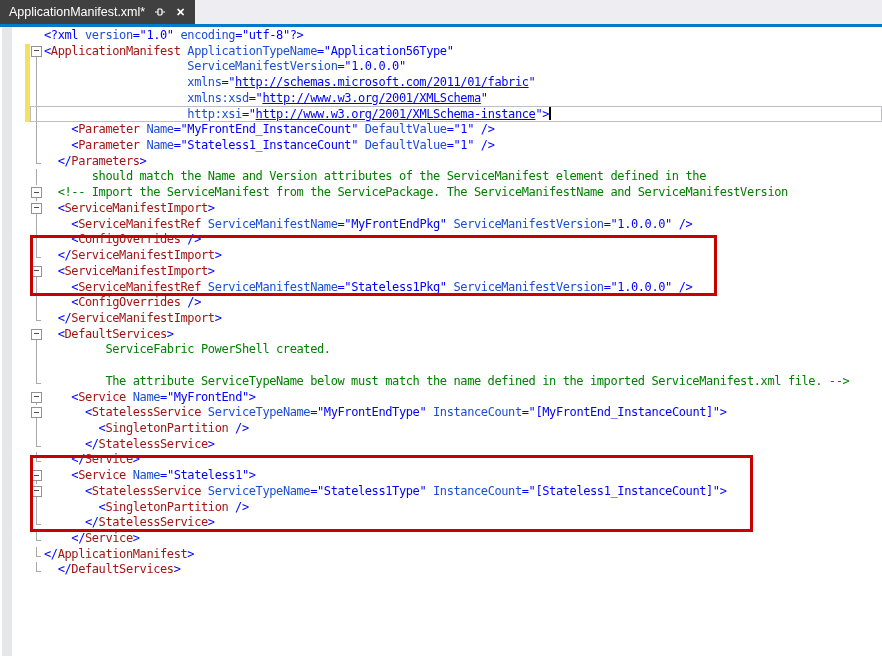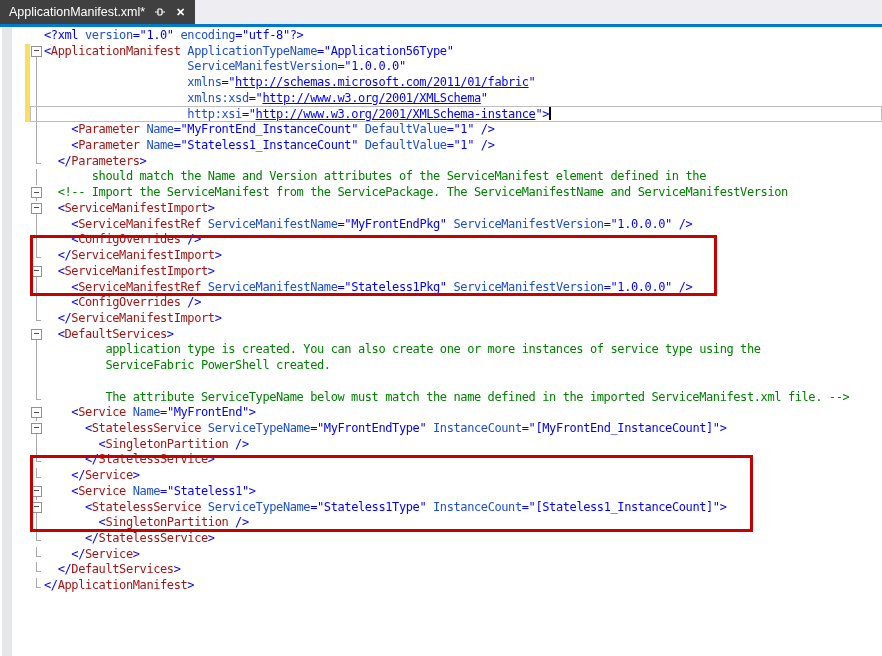--- a/index.html
+++ b/index.html
@@ -194,26 +194,20 @@
           <div class="gut">
             <span class="g-box"></span>
             <span class="g-boxtail"></span>
           </div>
           <div class="code"><span class="s-t">  </span><span class="s-d">&lt;</span><span class="s-e">DefaultServices</span><span class="s-d">&gt;</span></div>
         </div>
         <div class="row">
           <div class="gut">
             <span class="g-vline"></span>
           </div>
-          <div class="code"><span class="s-c">         application type is created. You can also create one or more instances of service type using the</span></div>
-        </div>
-        <div class="row">
-          <div class="gut">
-            <span class="g-vline"></span>
-          </div>
           <div class="code"><span class="s-c">         ServiceFabric PowerShell created.</span></div>
         </div>
         <div class="row">
           <div class="gut">
             <span class="g-vline"></span>
           </div>
           <div class="code"></div>
         </div>
         <div class="row">
           <div class="gut">
@@ -282,27 +276,27 @@
         <div class="row">
           <div class="gut">
             <span class="g-end"></span>
           </div>
           <div class="code"><span class="s-t">    </span><span class="s-d">&lt;/</span><span class="s-e">Service</span><span class="s-d">&gt;</span></div>
         </div>
         <div class="row">
           <div class="gut">
             <span class="g-end"></span>
           </div>
+          <div class="code"><span class="s-d">&lt;/</span><span class="s-e">ApplicationManifest</span><span class="s-d">&gt;</span></div>
+        </div>
+        <div class="row">
+          <div class="gut">
+            <span class="g-end"></span>
+          </div>
           <div class="code"><span class="s-t">  </span><span class="s-d">&lt;/</span><span class="s-e">DefaultServices</span><span class="s-d">&gt;</span></div>
-        </div>
-        <div class="row">
-          <div class="gut">
-            <span class="g-end"></span>
-          </div>
-          <div class="code"><span class="s-d">&lt;/</span><span class="s-e">ApplicationManifest</span><span class="s-d">&gt;</span></div>
         </div>
       </div>
     <div id="annotations">
         <div class="ann" style="left: 30px; top: 208.36px; width: 681px; height: 54.88px; border-color: rgb(199, 0, 0);"></div>
         <div class="ann" style="left: 30px; top: 428.44px; width: 717px; height: 70.6px; border-color: rgb(199, 0, 0);"></div>
       </div>
   </div>
 
 </div>
 

